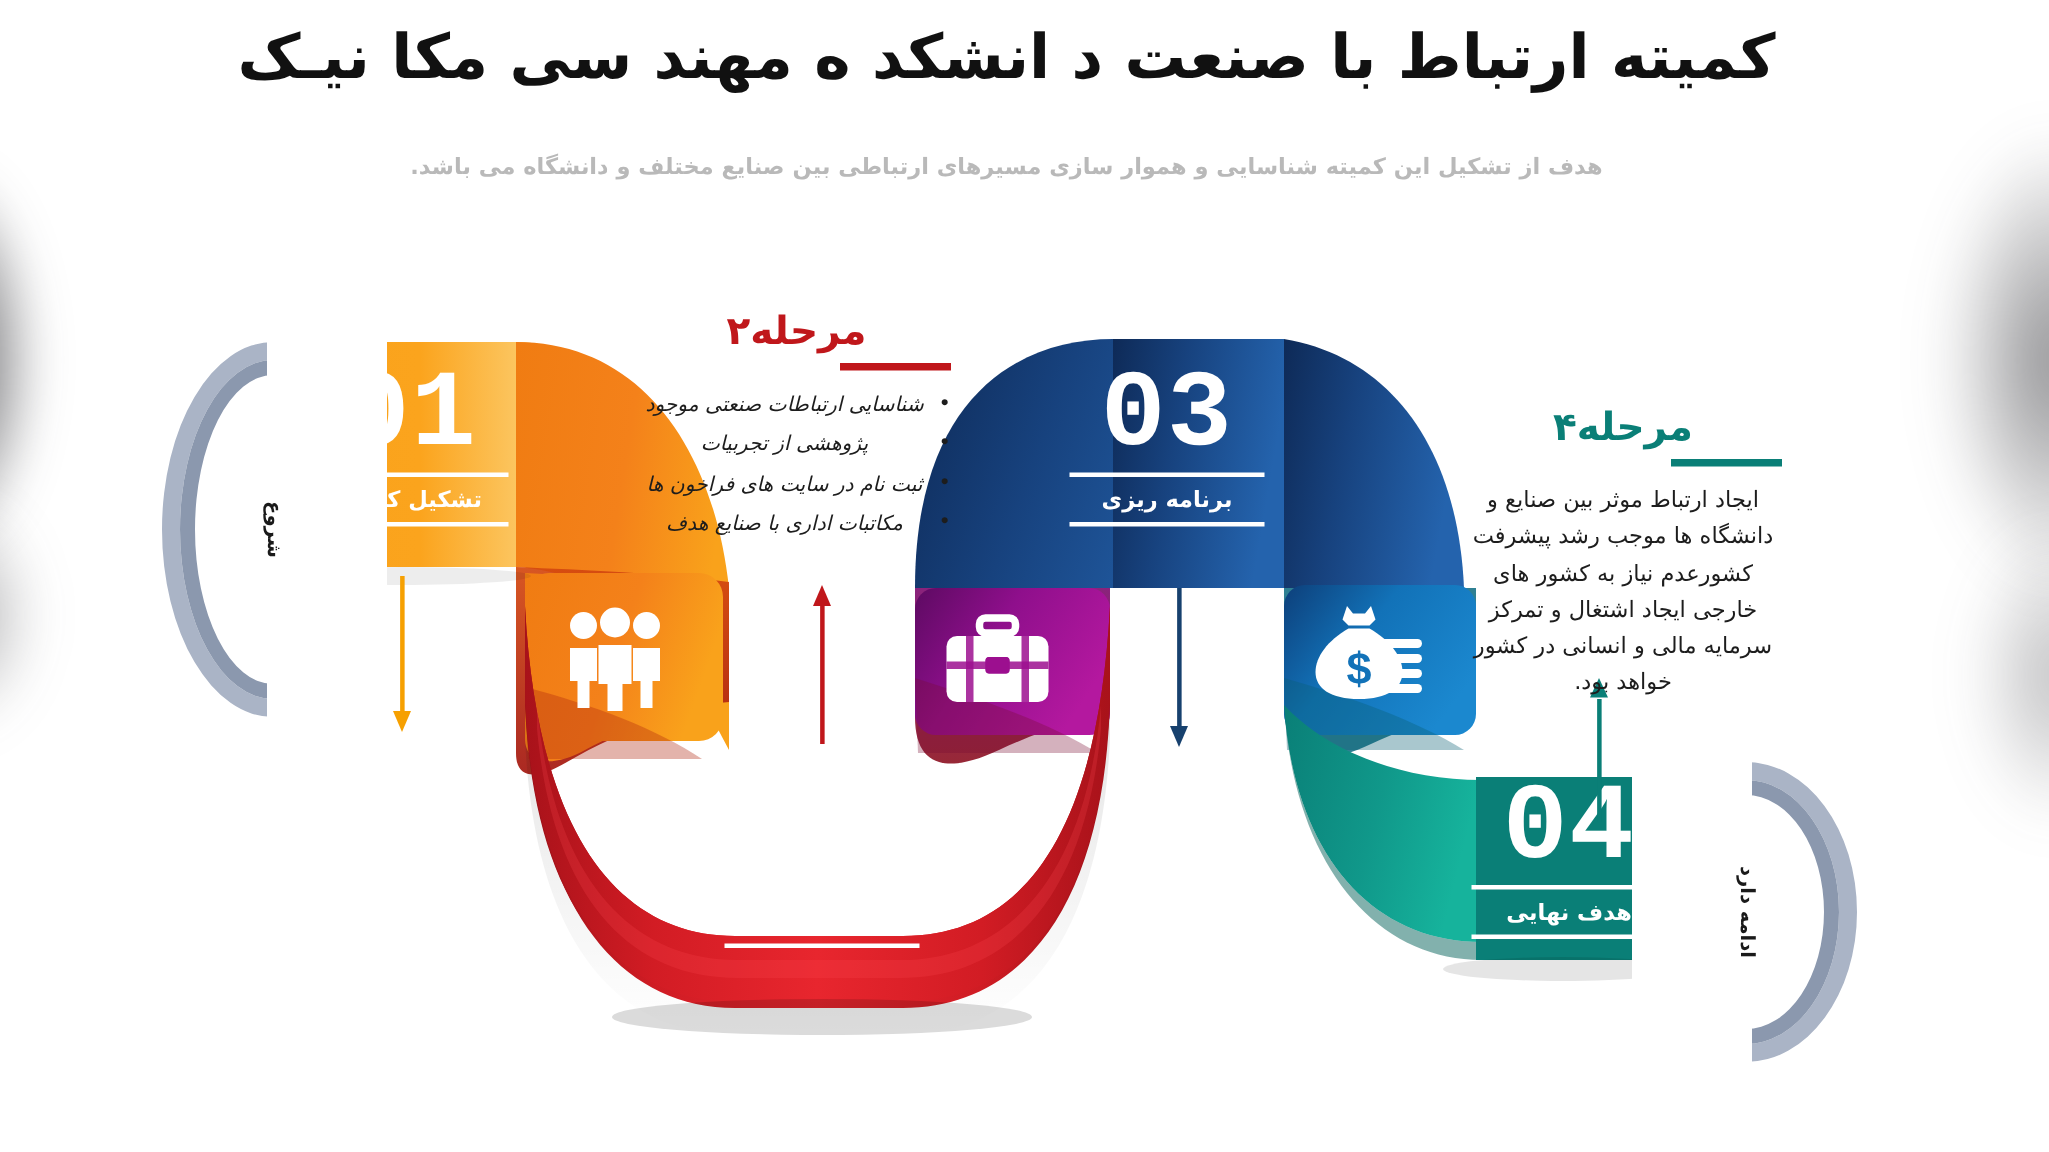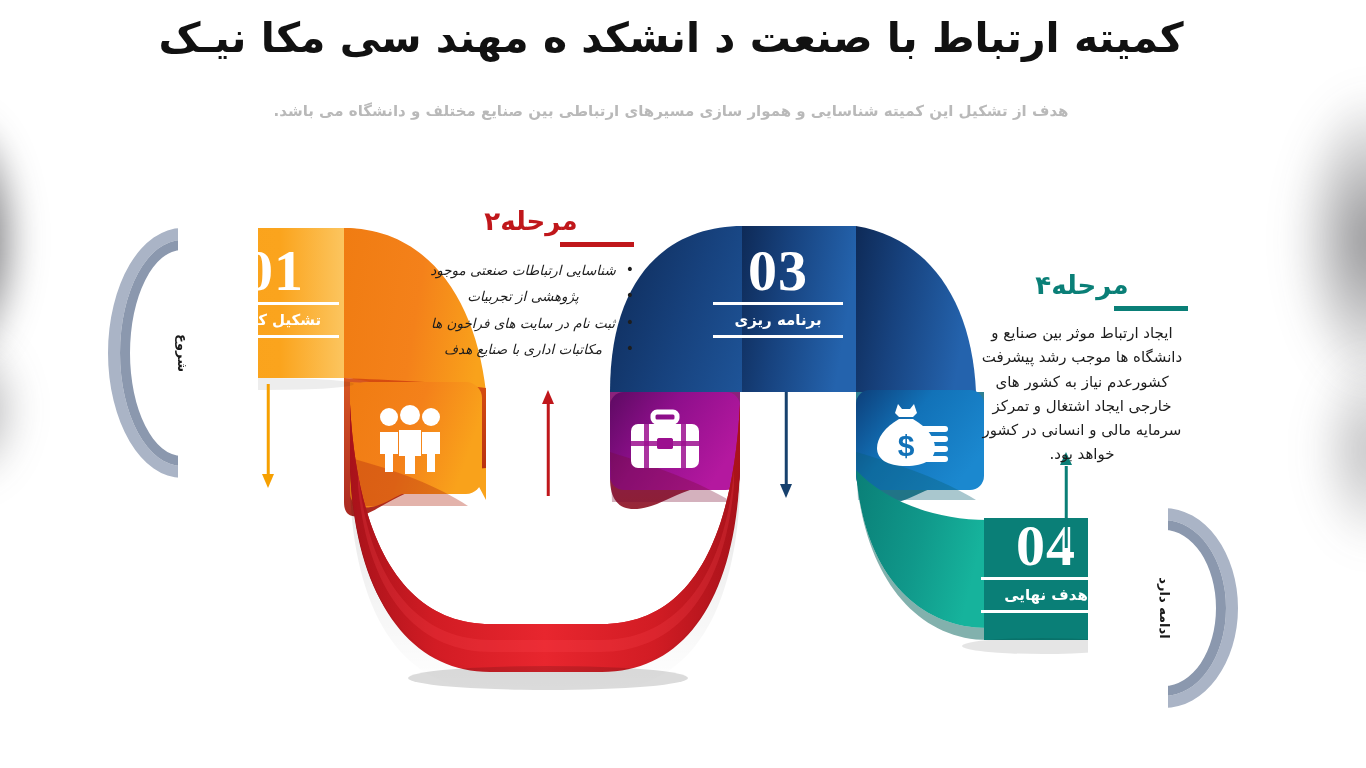--- a/index.html
+++ b/index.html
@@ -57,22 +57,22 @@
   #ring-left .cover{right:-2px;top:-4px;width:80px;height:258px;}
   #ring-right{right:128px;top:508px;width:148px;height:200px;}
   #ring-right .cover{left:-2px;top:-4px;width:80px;height:208px;}
 
   
   #ribbon{position:absolute;left:0;top:0;width:1366px;height:768px;}
 
   
   .card{position:absolute;text-align:center;color:#fff;}
   .card .num{
-    font-size:58px;font-weight:700;line-height:.95;letter-spacing:1px;
-    font-family:Liberation Serif, serif;
+    font-size:72px;font-weight:700;line-height:.95;letter-spacing:1px;
+    font-family:Liberation Mono, monospace;
   }
   .card .rules{margin-top:4px;}
   .card .rule{height:3px;background:#fff;margin:0 auto;}
   .card .cap{
     font-size:15px;font-weight:700;padding:6px 0 6px;white-space:nowrap;
   }
   #card-01{left:218px;top:243px;width:160px;}
   #card-02{left:492px;top:524px;width:160px;}
   #card-03{left:722px;top:243px;width:160px;}
   #card-04{left:990px;top:518px;width:160px;}

